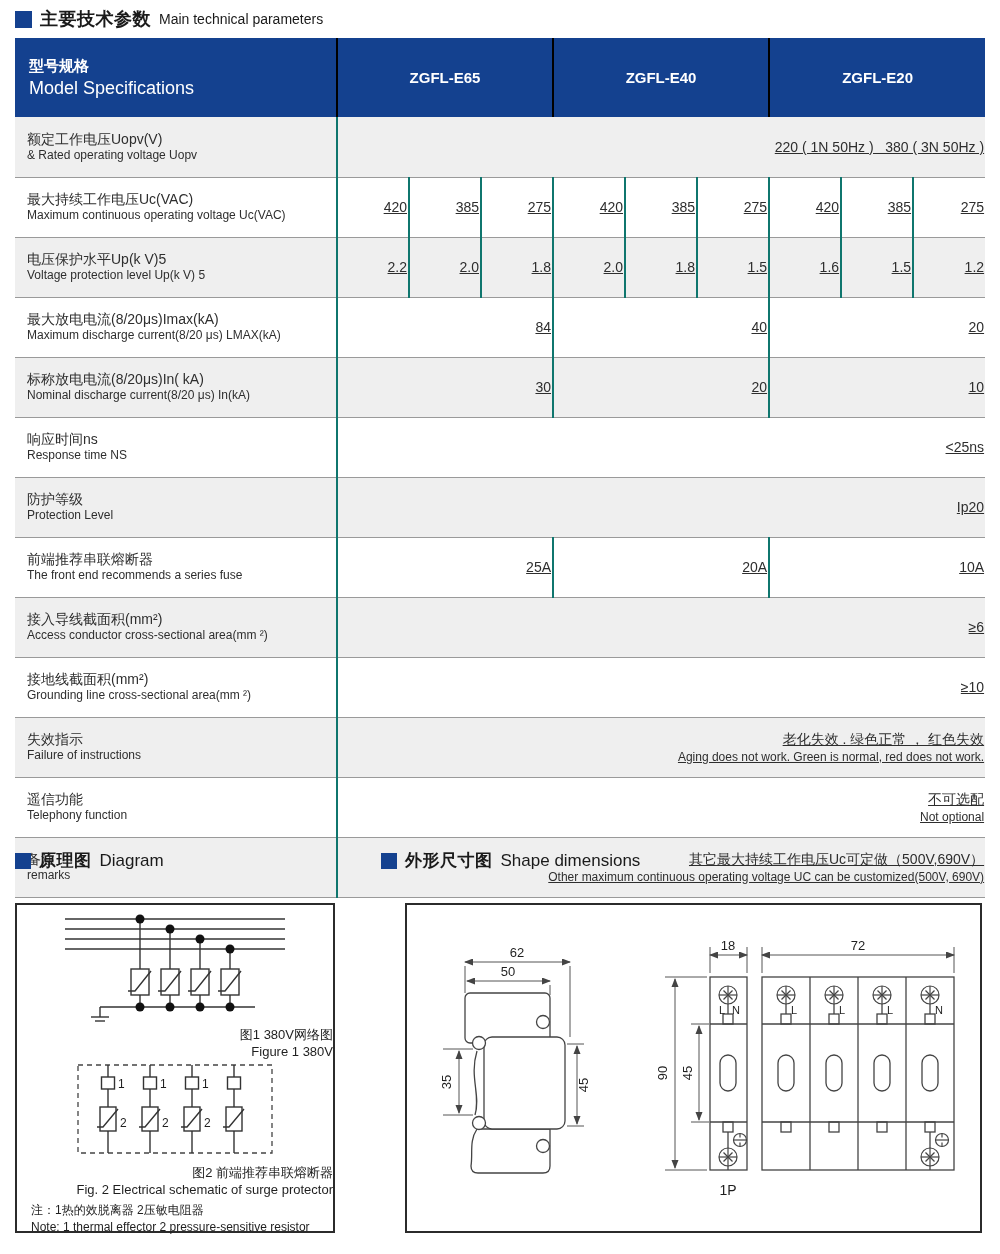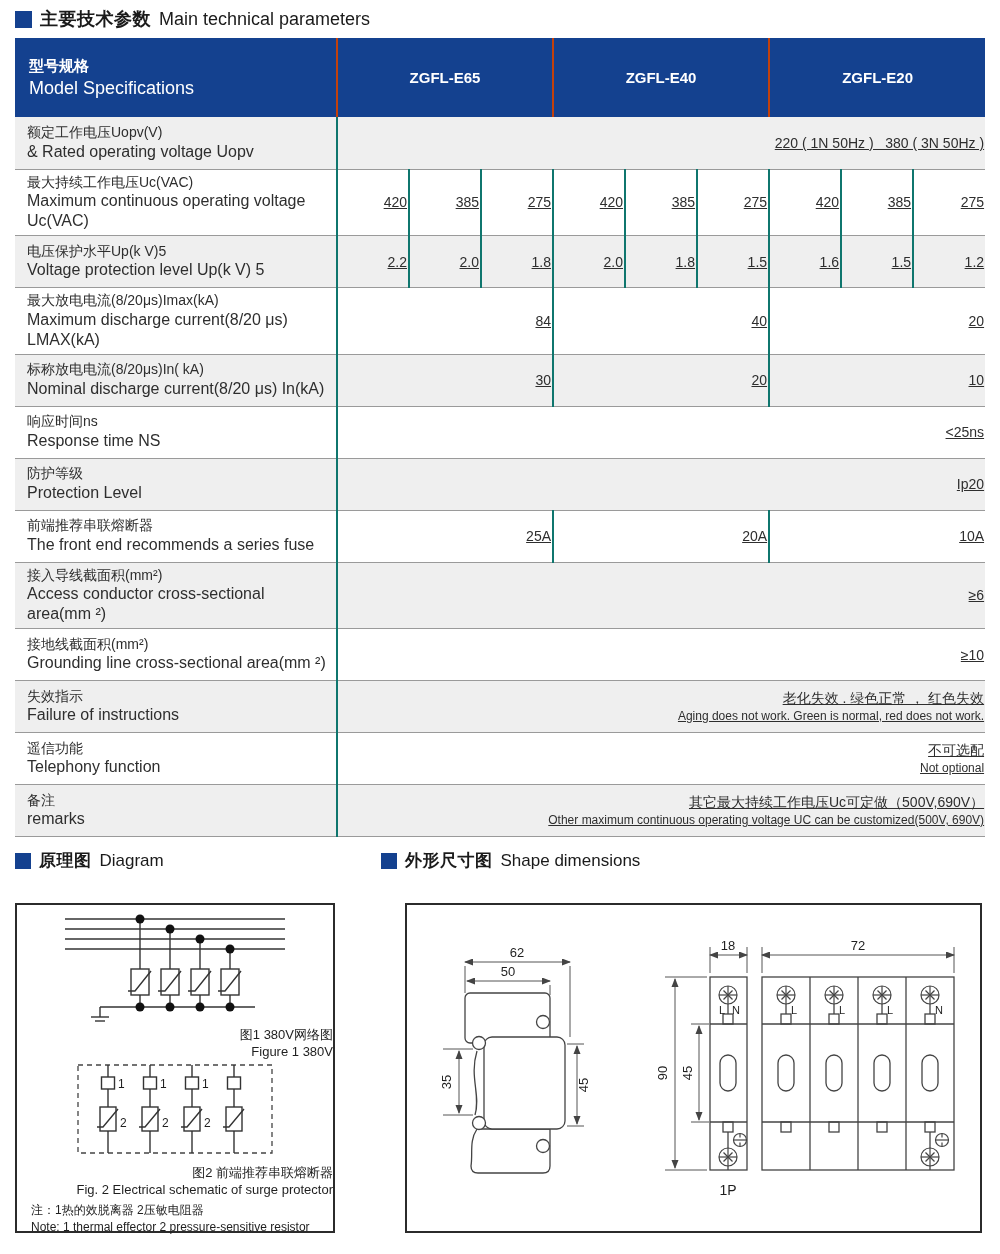--- a/index.html
+++ b/index.html
@@ -5,48 +5,48 @@
   html,body { margin:0; padding:0; background:#fff; }
   .page {
     position:relative; width:1000px; height:1254px; background:#ffffff;
     font-family:"Liberation Sans","DejaVu Sans",sans-serif; color:#2e2e2e;
     overflow:hidden;
   }
   
   .sec-title { position:absolute; display:flex; align-items:center; gap:8px; }
   .sq { width:17px; height:17px; background:#14418f; flex:0 0 auto; }
   .sec-title .zh { font-weight:700; font-size:18px; color:#1a1a1a; letter-spacing:.5px; }
-  .sec-title .en { font-weight:500; font-size:18px; color:#1a1a1a; }
+  .sec-title .en { font-weight:500; font-size:14px; color:#1a1a1a; }
   #main-title { left:15px; top:7px; }
   #diagram-title { left:15px; top:849px; }
   #shape-title { left:381px; top:849px; }
   #diagram-title .sq, #shape-title .sq { width:16px; height:16px; }
   #diagram-title .zh, #shape-title .zh,
   #diagram-title .en, #shape-title .en { font-size:17px; }
 
   
   table.spec {
     position:absolute; left:15px; top:38px; width:970px;
     border-collapse:collapse; table-layout:fixed;
   }
   table.spec thead th {
     background:#14418f; color:#ffffff; height:77px; font-weight:600;
     vertical-align:middle;
   }
   th.lab { text-align:left; padding-left:14px; }
   th.lab .zh { font-size:15px; font-weight:700; }
   th.lab .en { font-size:18px; font-weight:400; margin-top:2px; }
-  th.model { font-size:15px; border-left:2px solid #c2410c; text-align:center; }
-  table.spec tbody tr { height:52px; }
+  th.model { font-size:15px; border-left:2px solid #000000; text-align:center; }
+  table.spec tbody tr { height:60px; }
   table.spec tbody tr:nth-child(odd)  { background:#efefef; }
   table.spec tbody tr:nth-child(even) { background:#ffffff; }
   table.spec tbody td { border-bottom:1px solid #9a9a9a; vertical-align:middle; }
   td.lab { padding:4px 8px 4px 12px; }
   td.lab .zh { font-size:14px; line-height:1.25; }
-  td.lab .en { font-size:16px; line-height:1.25; }
+  td.lab .en { font-size:12px; line-height:1.25; }
   td.val { border-left:2px solid #0f766e; text-align:right; font-size:14px;text-decoration:underline; }
   td.val .v2 { font-size:12px; margin-top:1px; }
 
   
   .box { position:absolute; border:2px solid #2b2b2b; background:#fff; box-sizing:border-box; }
   #diagram-box { left:15px; top:903px; width:320px; height:330px; text-align:center; }
   #shape-box   { left:405px; top:903px; width:577px; height:330px; }
   .figcap { font-size:13px; line-height:1.3; color:#1f1f1f;text-align:right; }
   .note { text-align:left; padding:3px 6px 0 14px; font-size:12px; line-height:1.45; color:#1f1f1f; }
   svg text { font-family:"Liberation Sans","DejaVu Sans",sans-serif; fill:#1f1f1f; }

